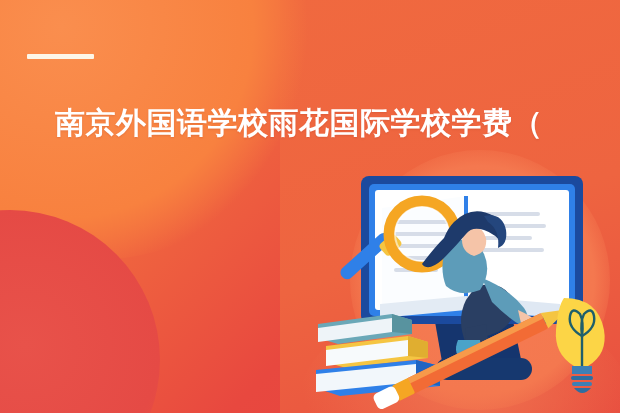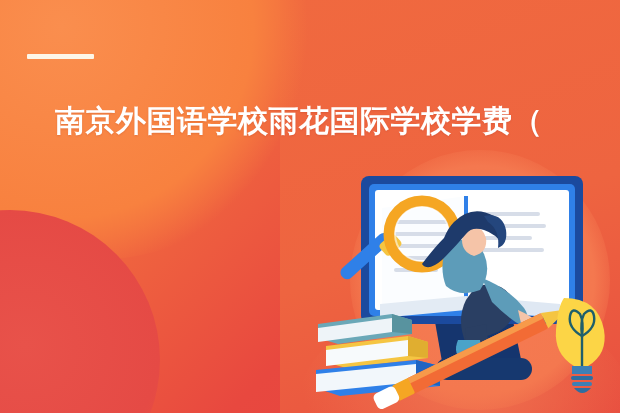--- a/index.html
+++ b/index.html
@@ -1,20 +1,20 @@
 <!DOCTYPE html>
 <html><head>
 <meta charset="utf-8">
 <style>
   html,body{margin:0;padding:0;background:#222;}
   #banner{
     position:relative;
     width:620px;height:413px;
     overflow:hidden;
-    font-family:Liberation Mono, monospace;
+    font-family:Liberation Sans, sans-serif;
     background:#e8453f;
   }
   
   .bg-base{position:absolute;inset:0;
     background:linear-gradient(135deg,#f5823f 0%,#f0663f 34%,#e8483f 62%,#e34040 100%);}
   .bg-right{position:absolute;top:0;right:0;width:340px;height:413px;
     background:linear-gradient(160deg,#f0693f 0%,#ee6440 55%,#e85040 100%);}
   .blob{position:absolute;border-radius:50%;}
   .blob-tl{left:-120px;top:-172px;width:432px;height:432px;
     background:radial-gradient(circle at 42% 46%, #fa8e4e 0%, #f8813f 56%, rgba(245,120,60,0) 72%);}

